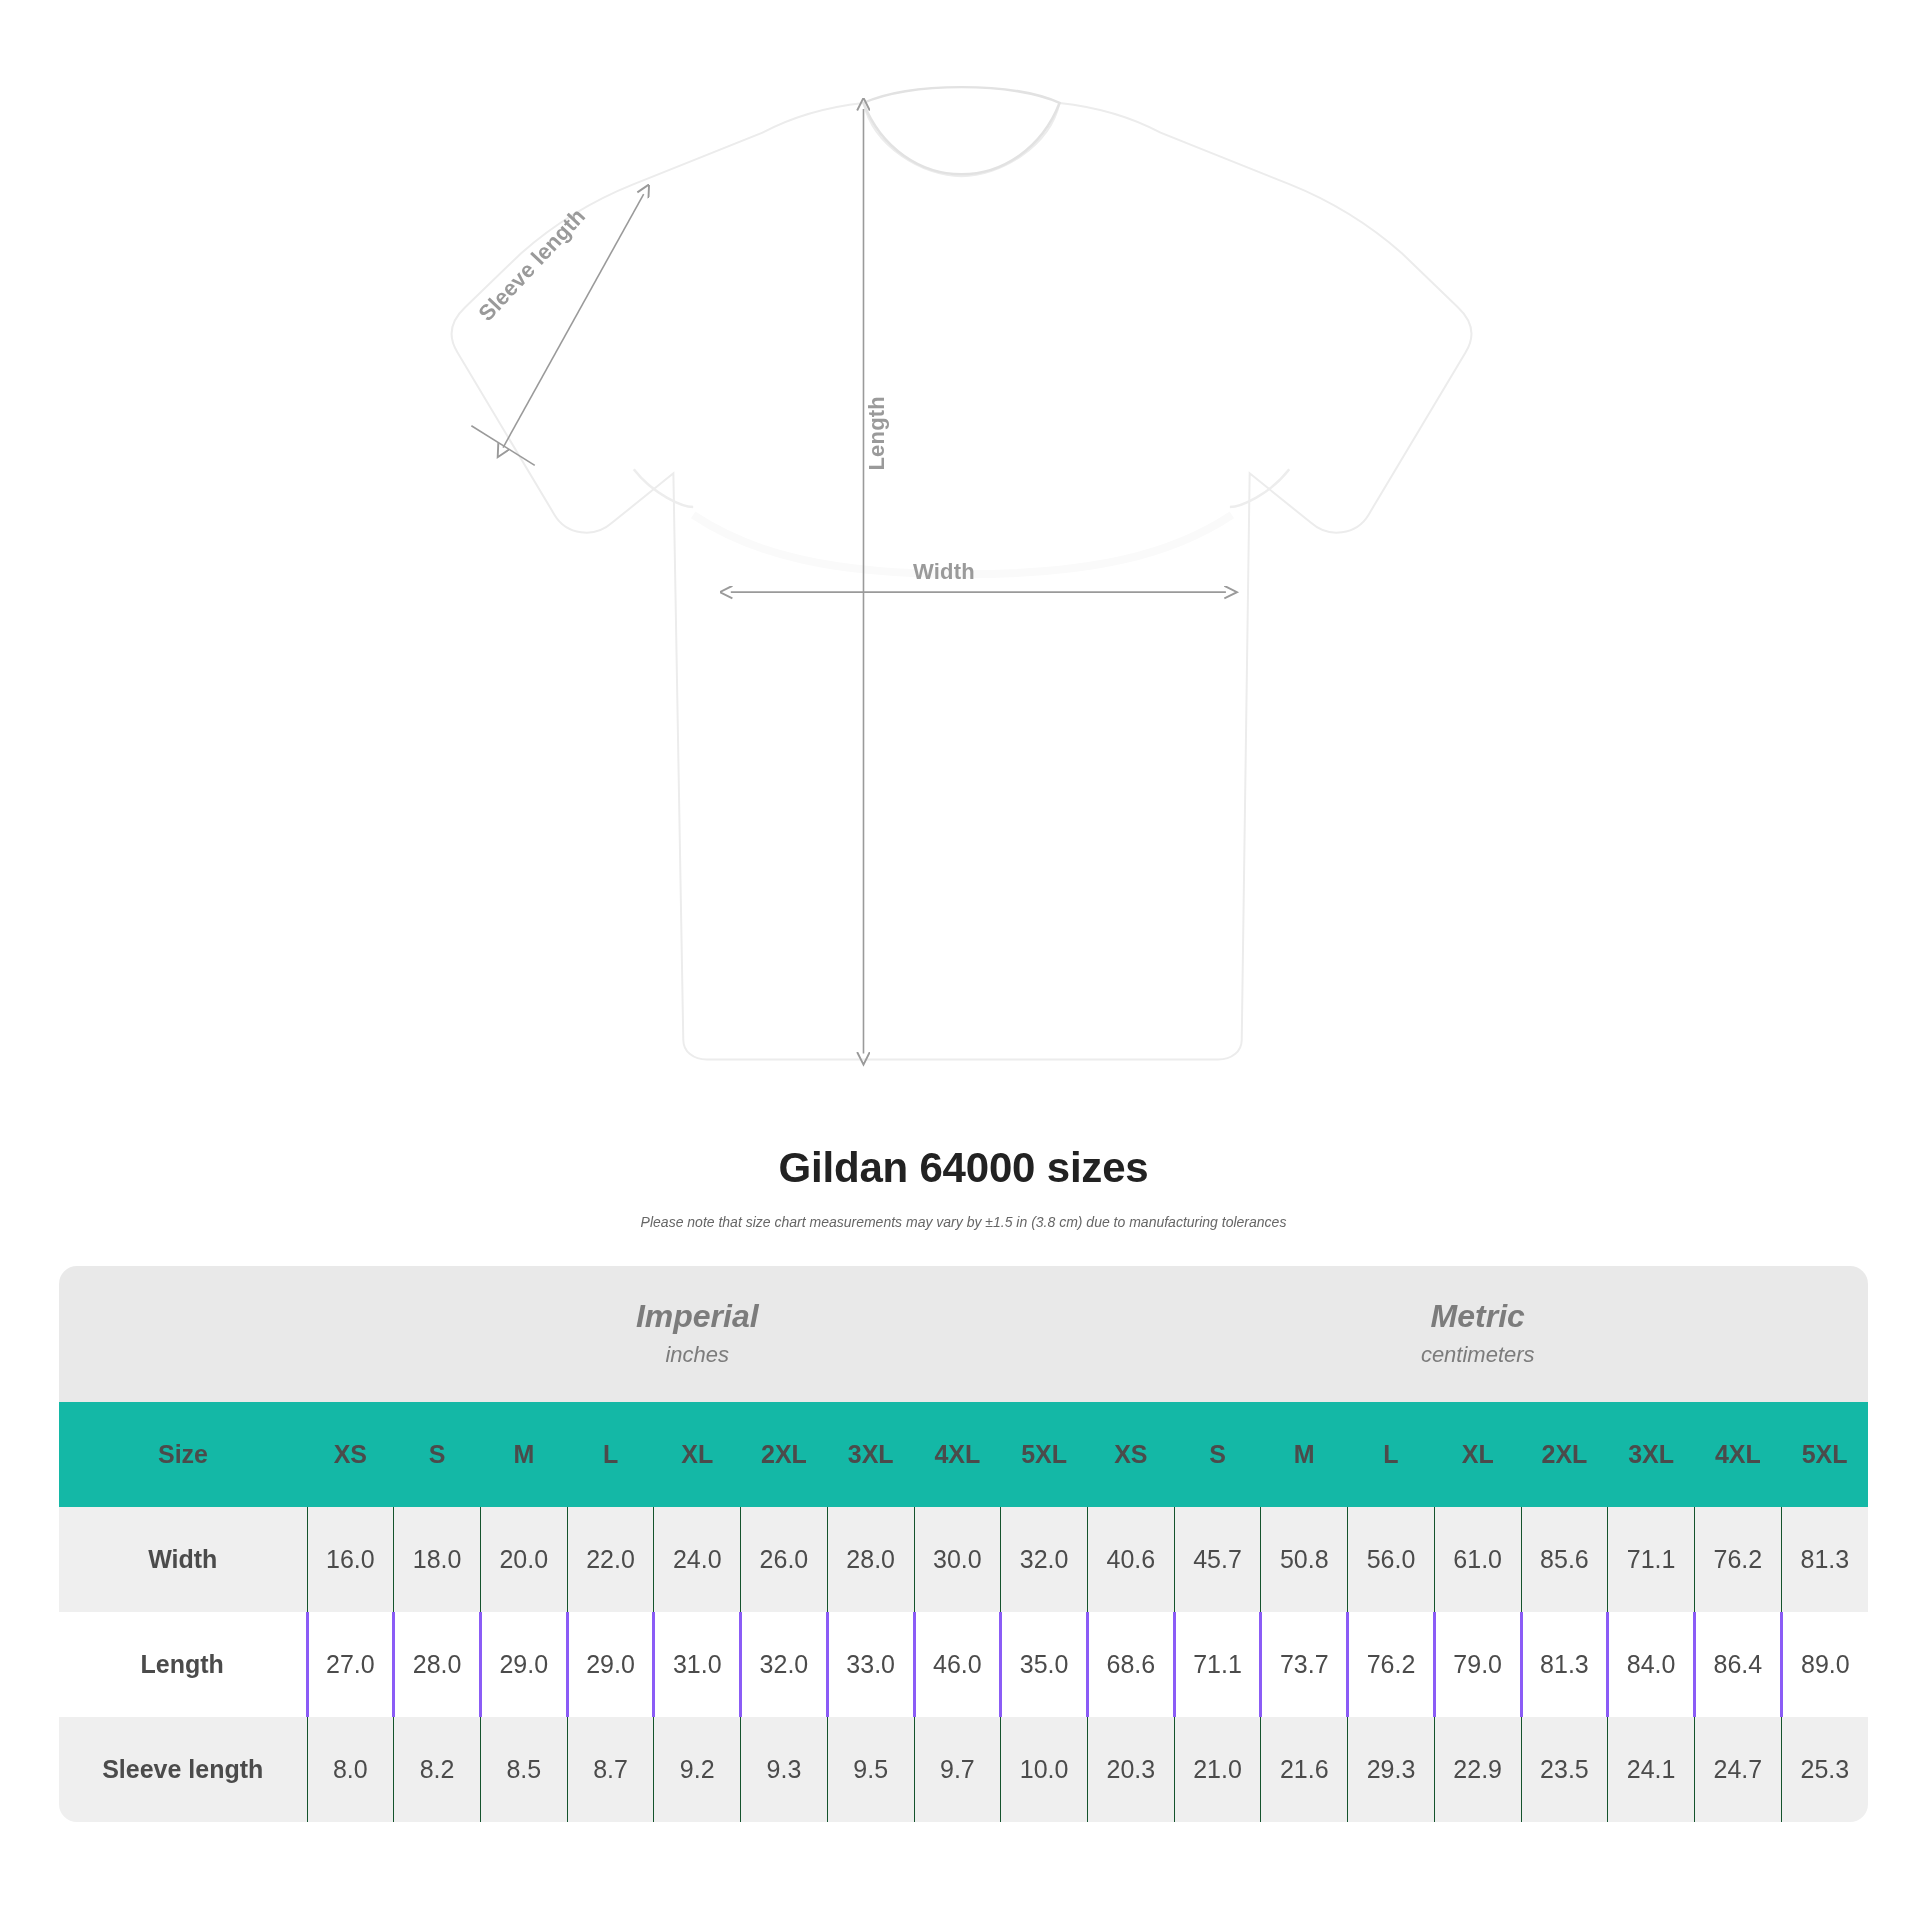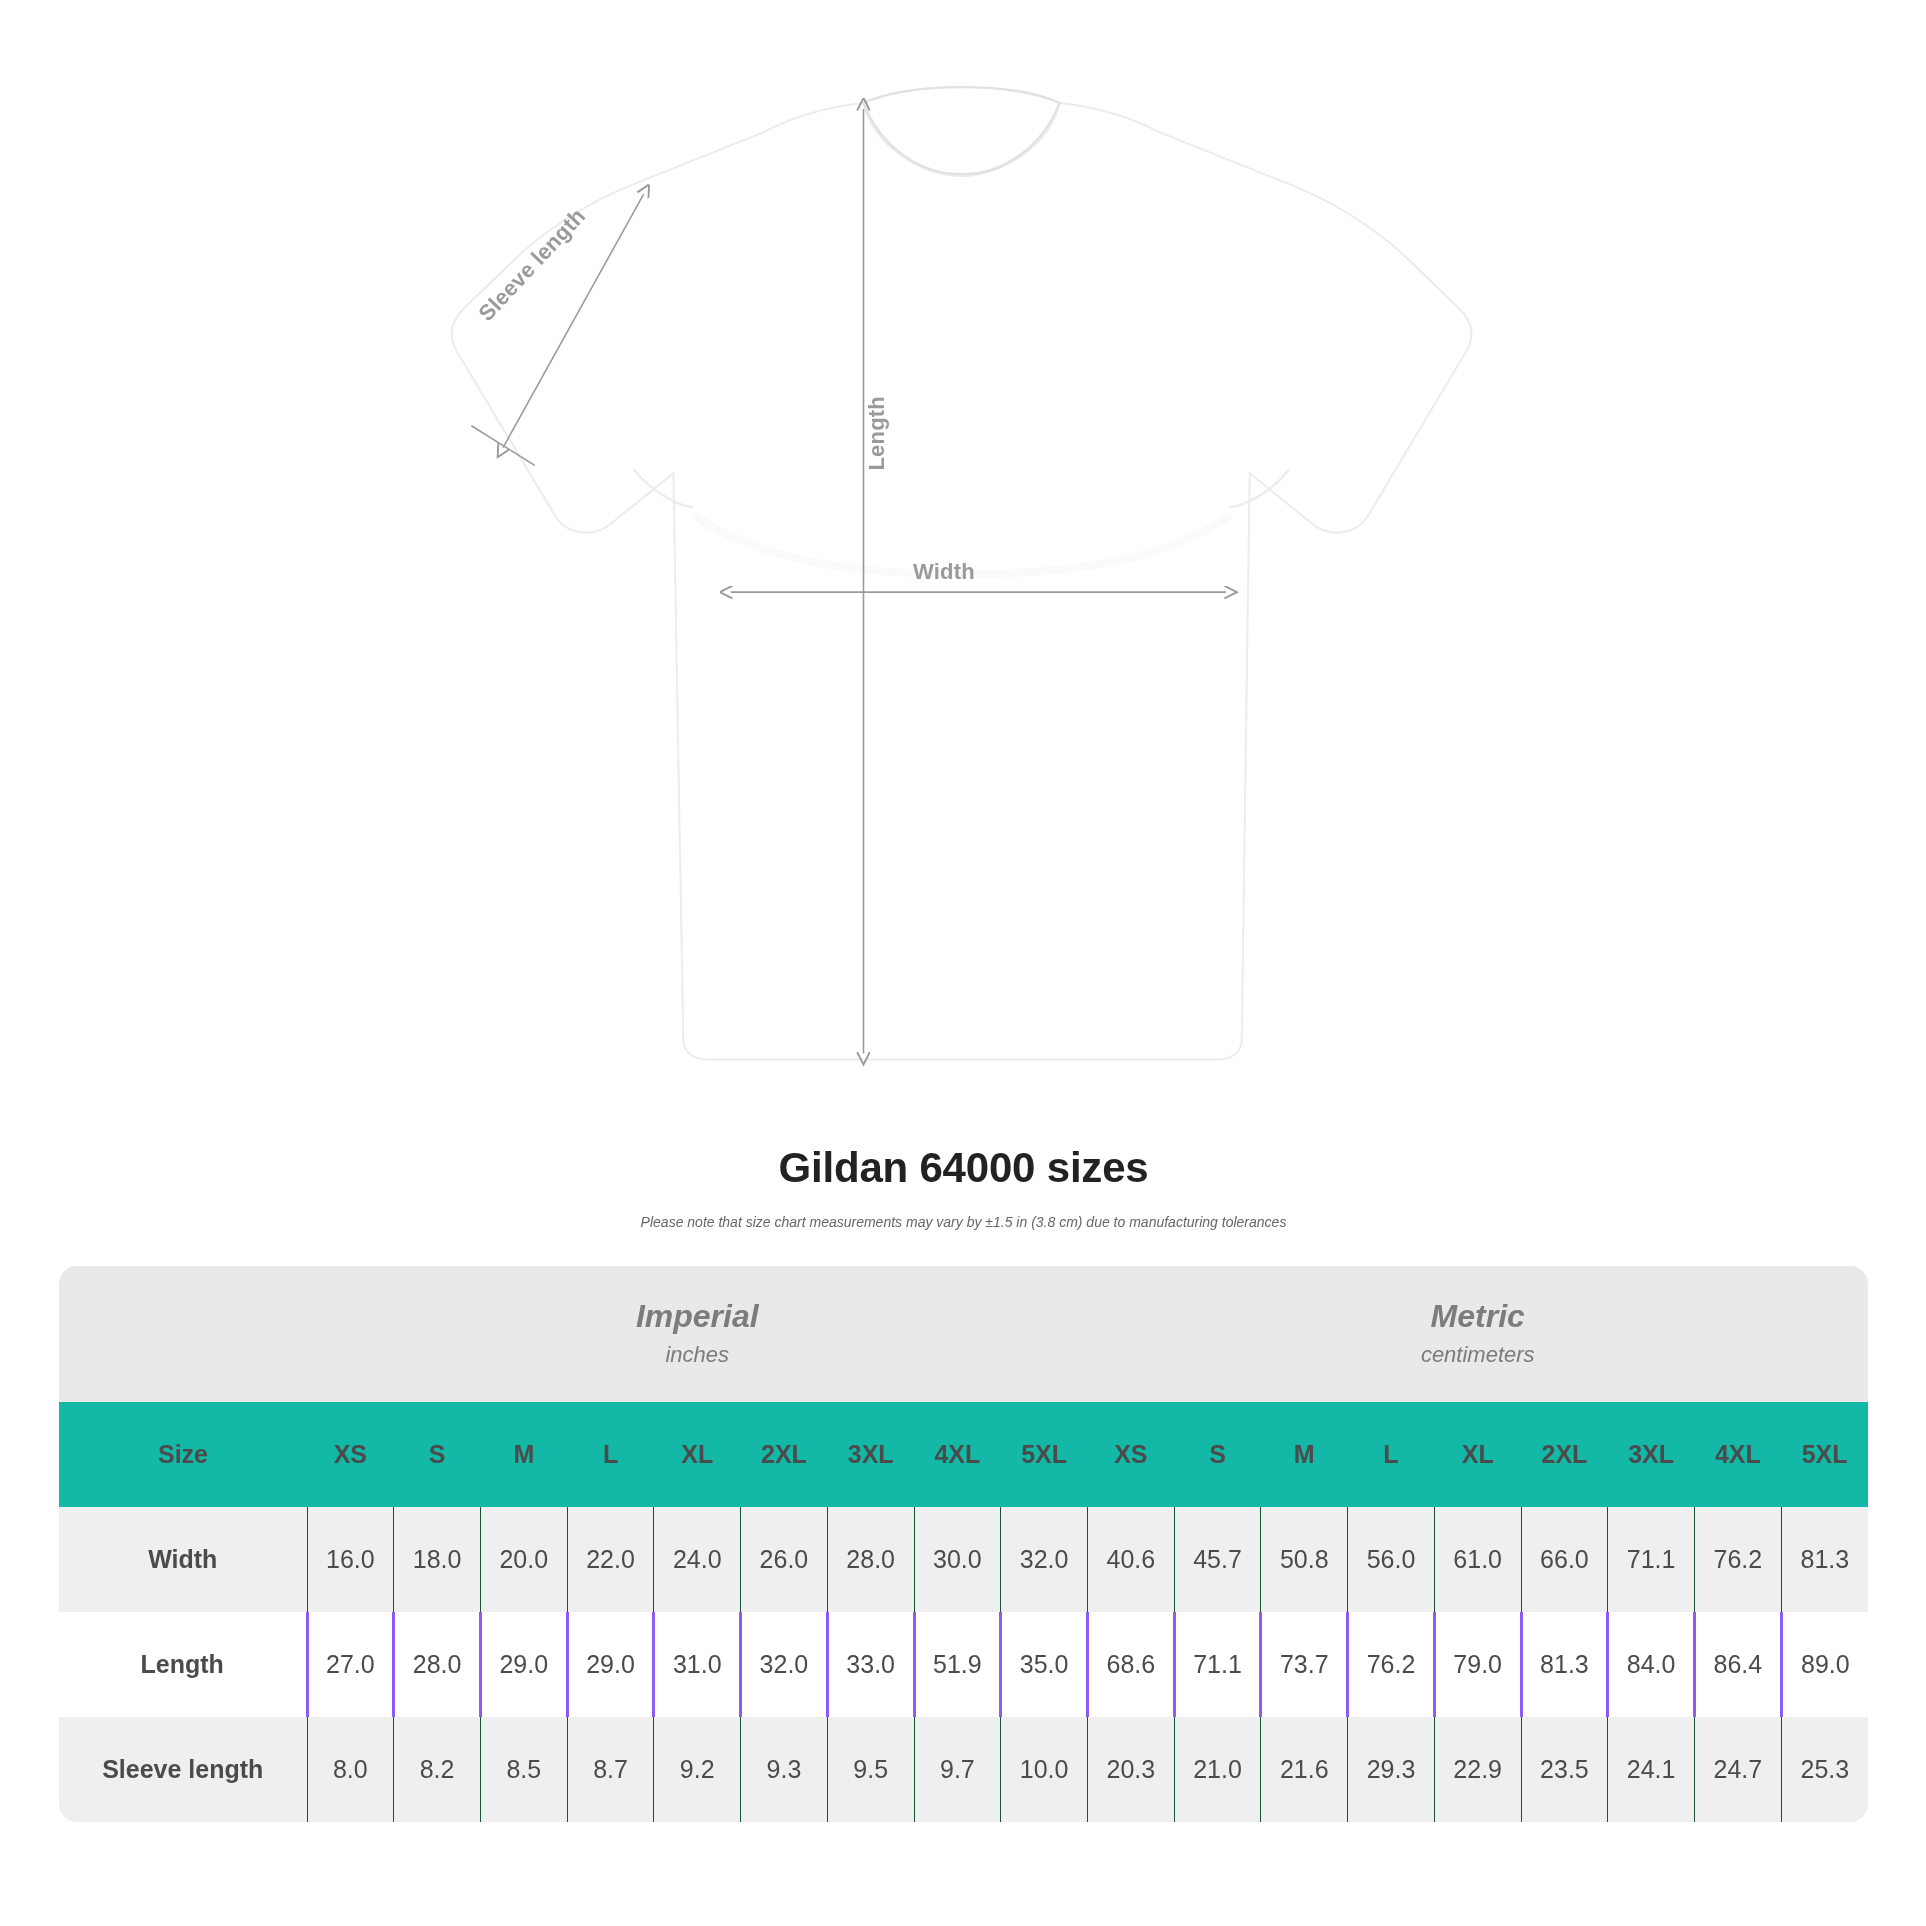--- a/index.html
+++ b/index.html
@@ -285,35 +285,35 @@
             <td class="sep">24.0</td>
             <td class="sep">26.0</td>
             <td class="sep">28.0</td>
             <td class="sep">30.0</td>
             <td class="sep">32.0</td>
             <td class="sep">40.6</td>
             <td class="sep">45.7</td>
             <td class="sep">50.8</td>
             <td class="sep">56.0</td>
             <td class="sep">61.0</td>
-            <td class="sep">66.0</td>
+            <td class="sep">85.6</td>
             <td class="sep">71.1</td>
             <td class="sep">76.2</td>
             <td class="sep">81.3</td>
           </tr>
           <tr class="data-row odd">
             <td class="row-label">Length</td>
             <td class="sep">27.0</td>
             <td class="sep">28.0</td>
             <td class="sep">29.0</td>
             <td class="sep">29.0</td>
             <td class="sep">31.0</td>
             <td class="sep">32.0</td>
             <td class="sep">33.0</td>
-            <td class="sep">51.9</td>
+            <td class="sep">46.0</td>
             <td class="sep">35.0</td>
             <td class="sep">68.6</td>
             <td class="sep">71.1</td>
             <td class="sep">73.7</td>
             <td class="sep">76.2</td>
             <td class="sep">79.0</td>
             <td class="sep">81.3</td>
             <td class="sep">84.0</td>
             <td class="sep">86.4</td>
             <td class="sep">89.0</td>

